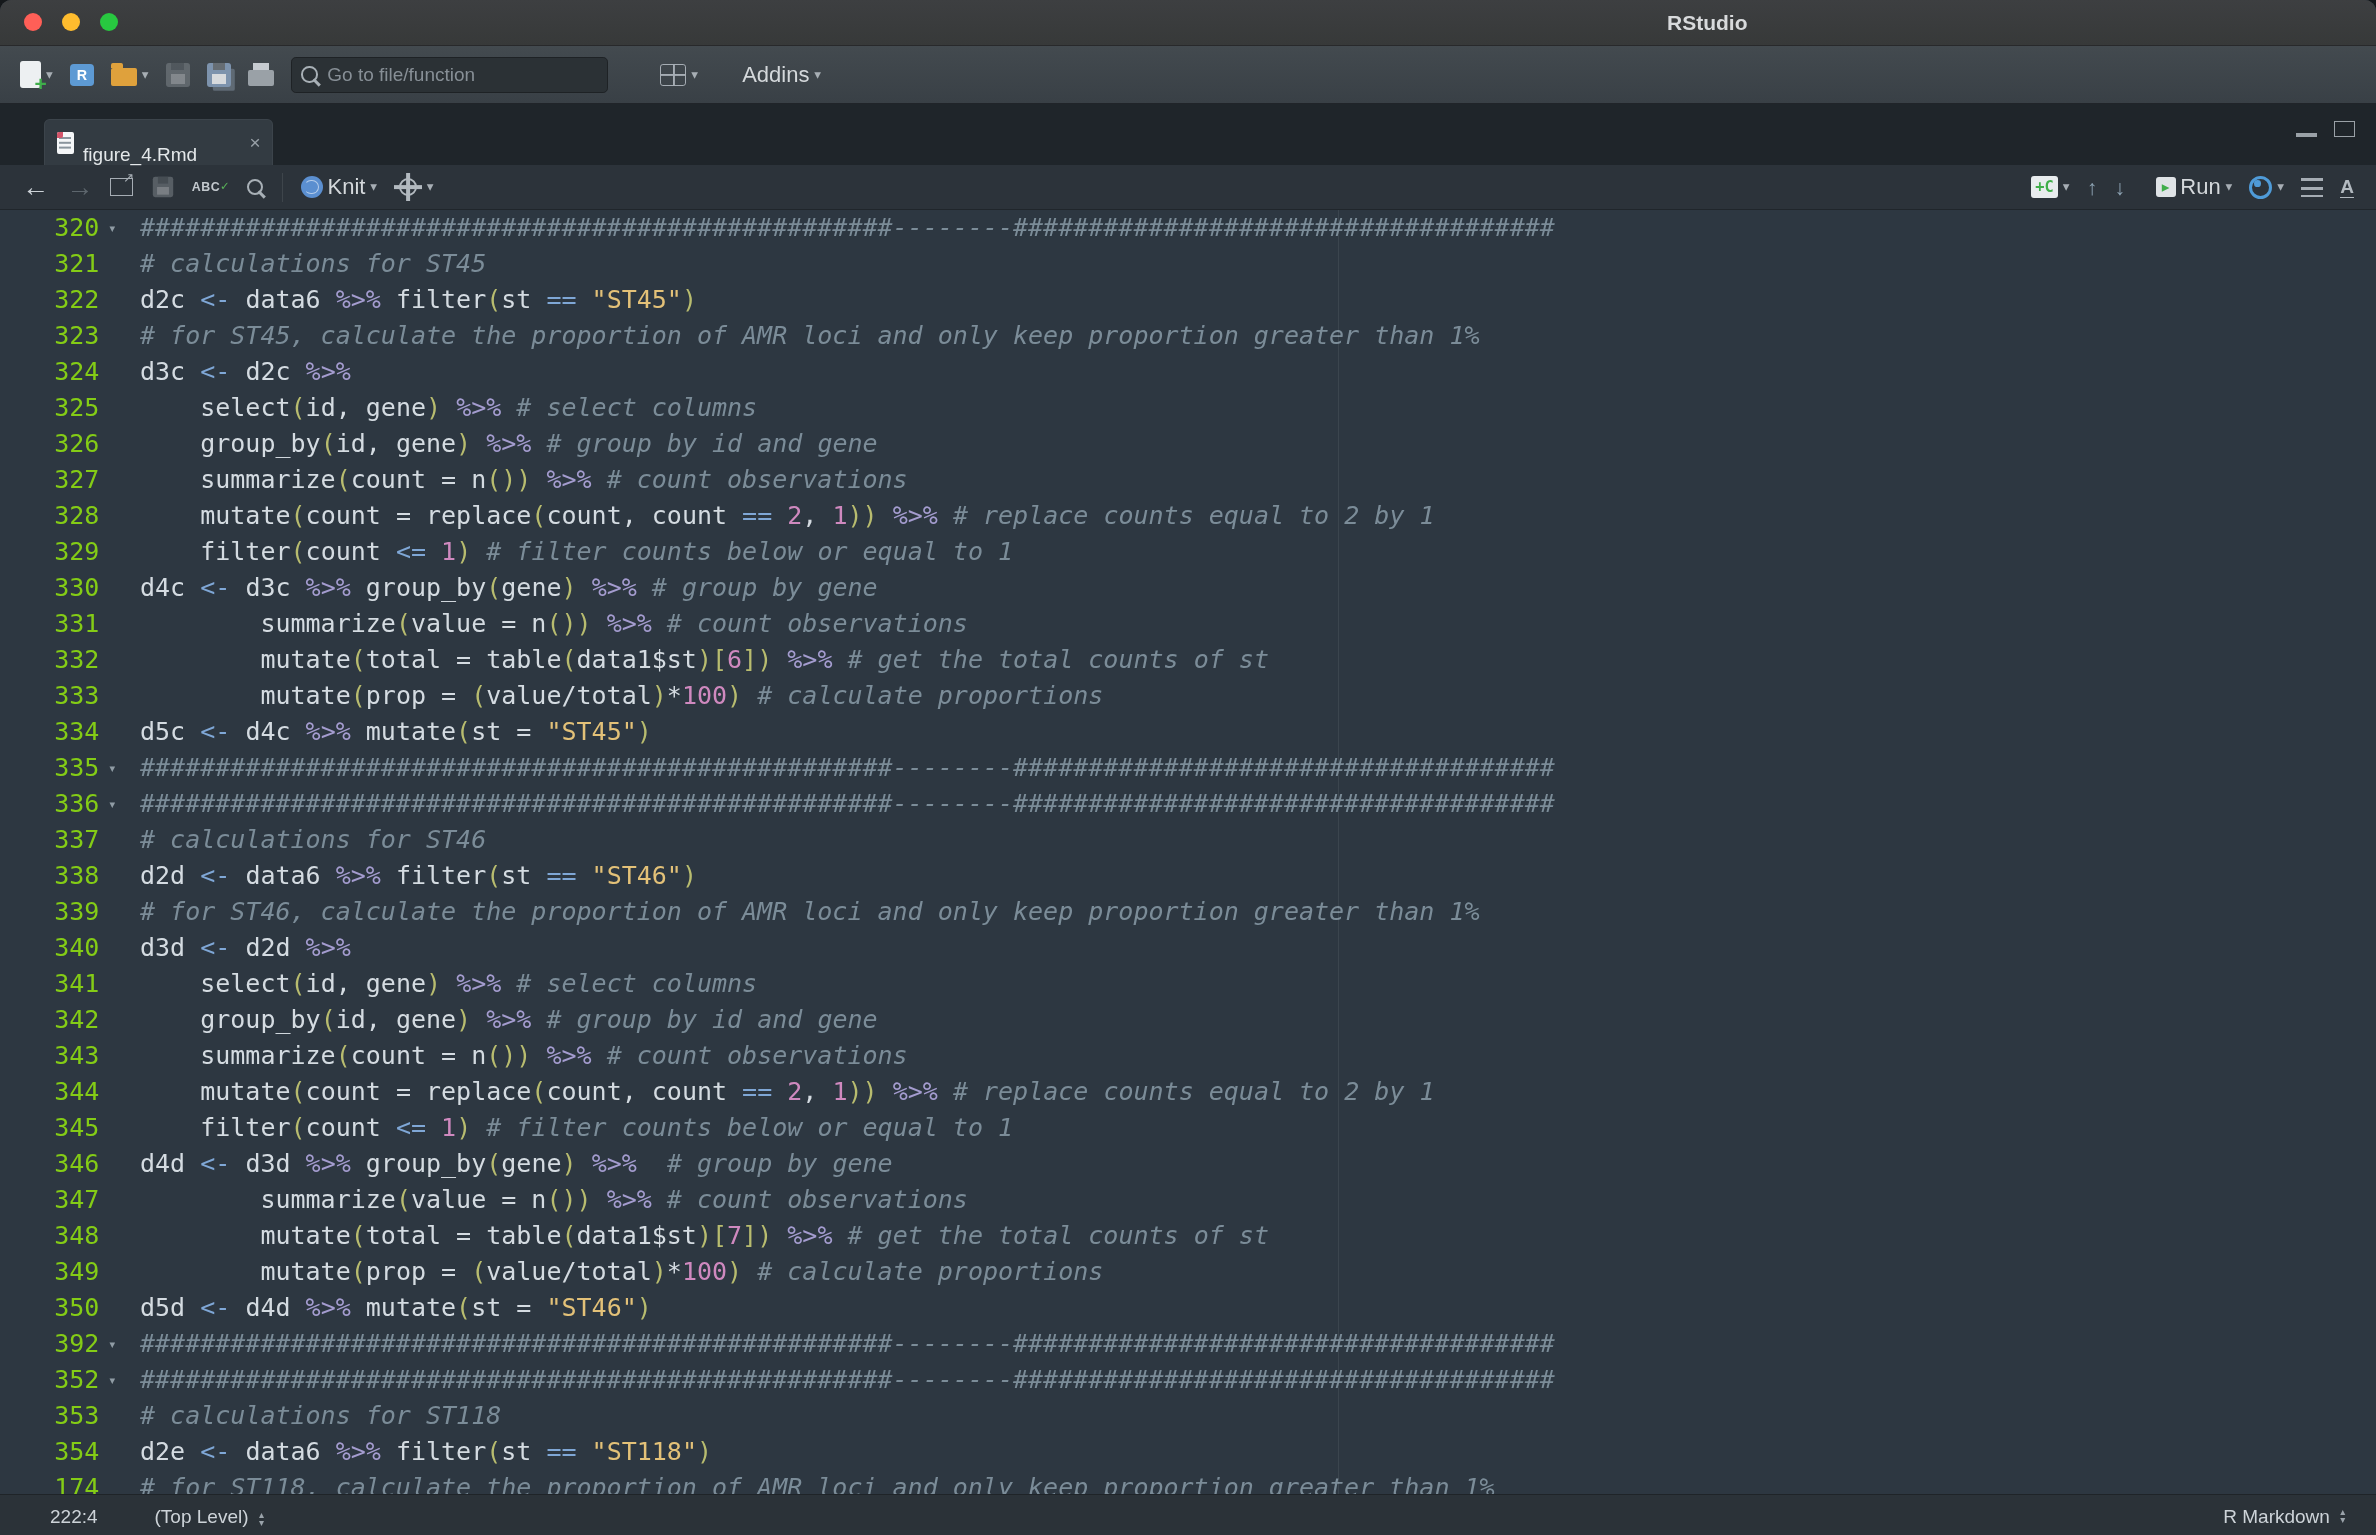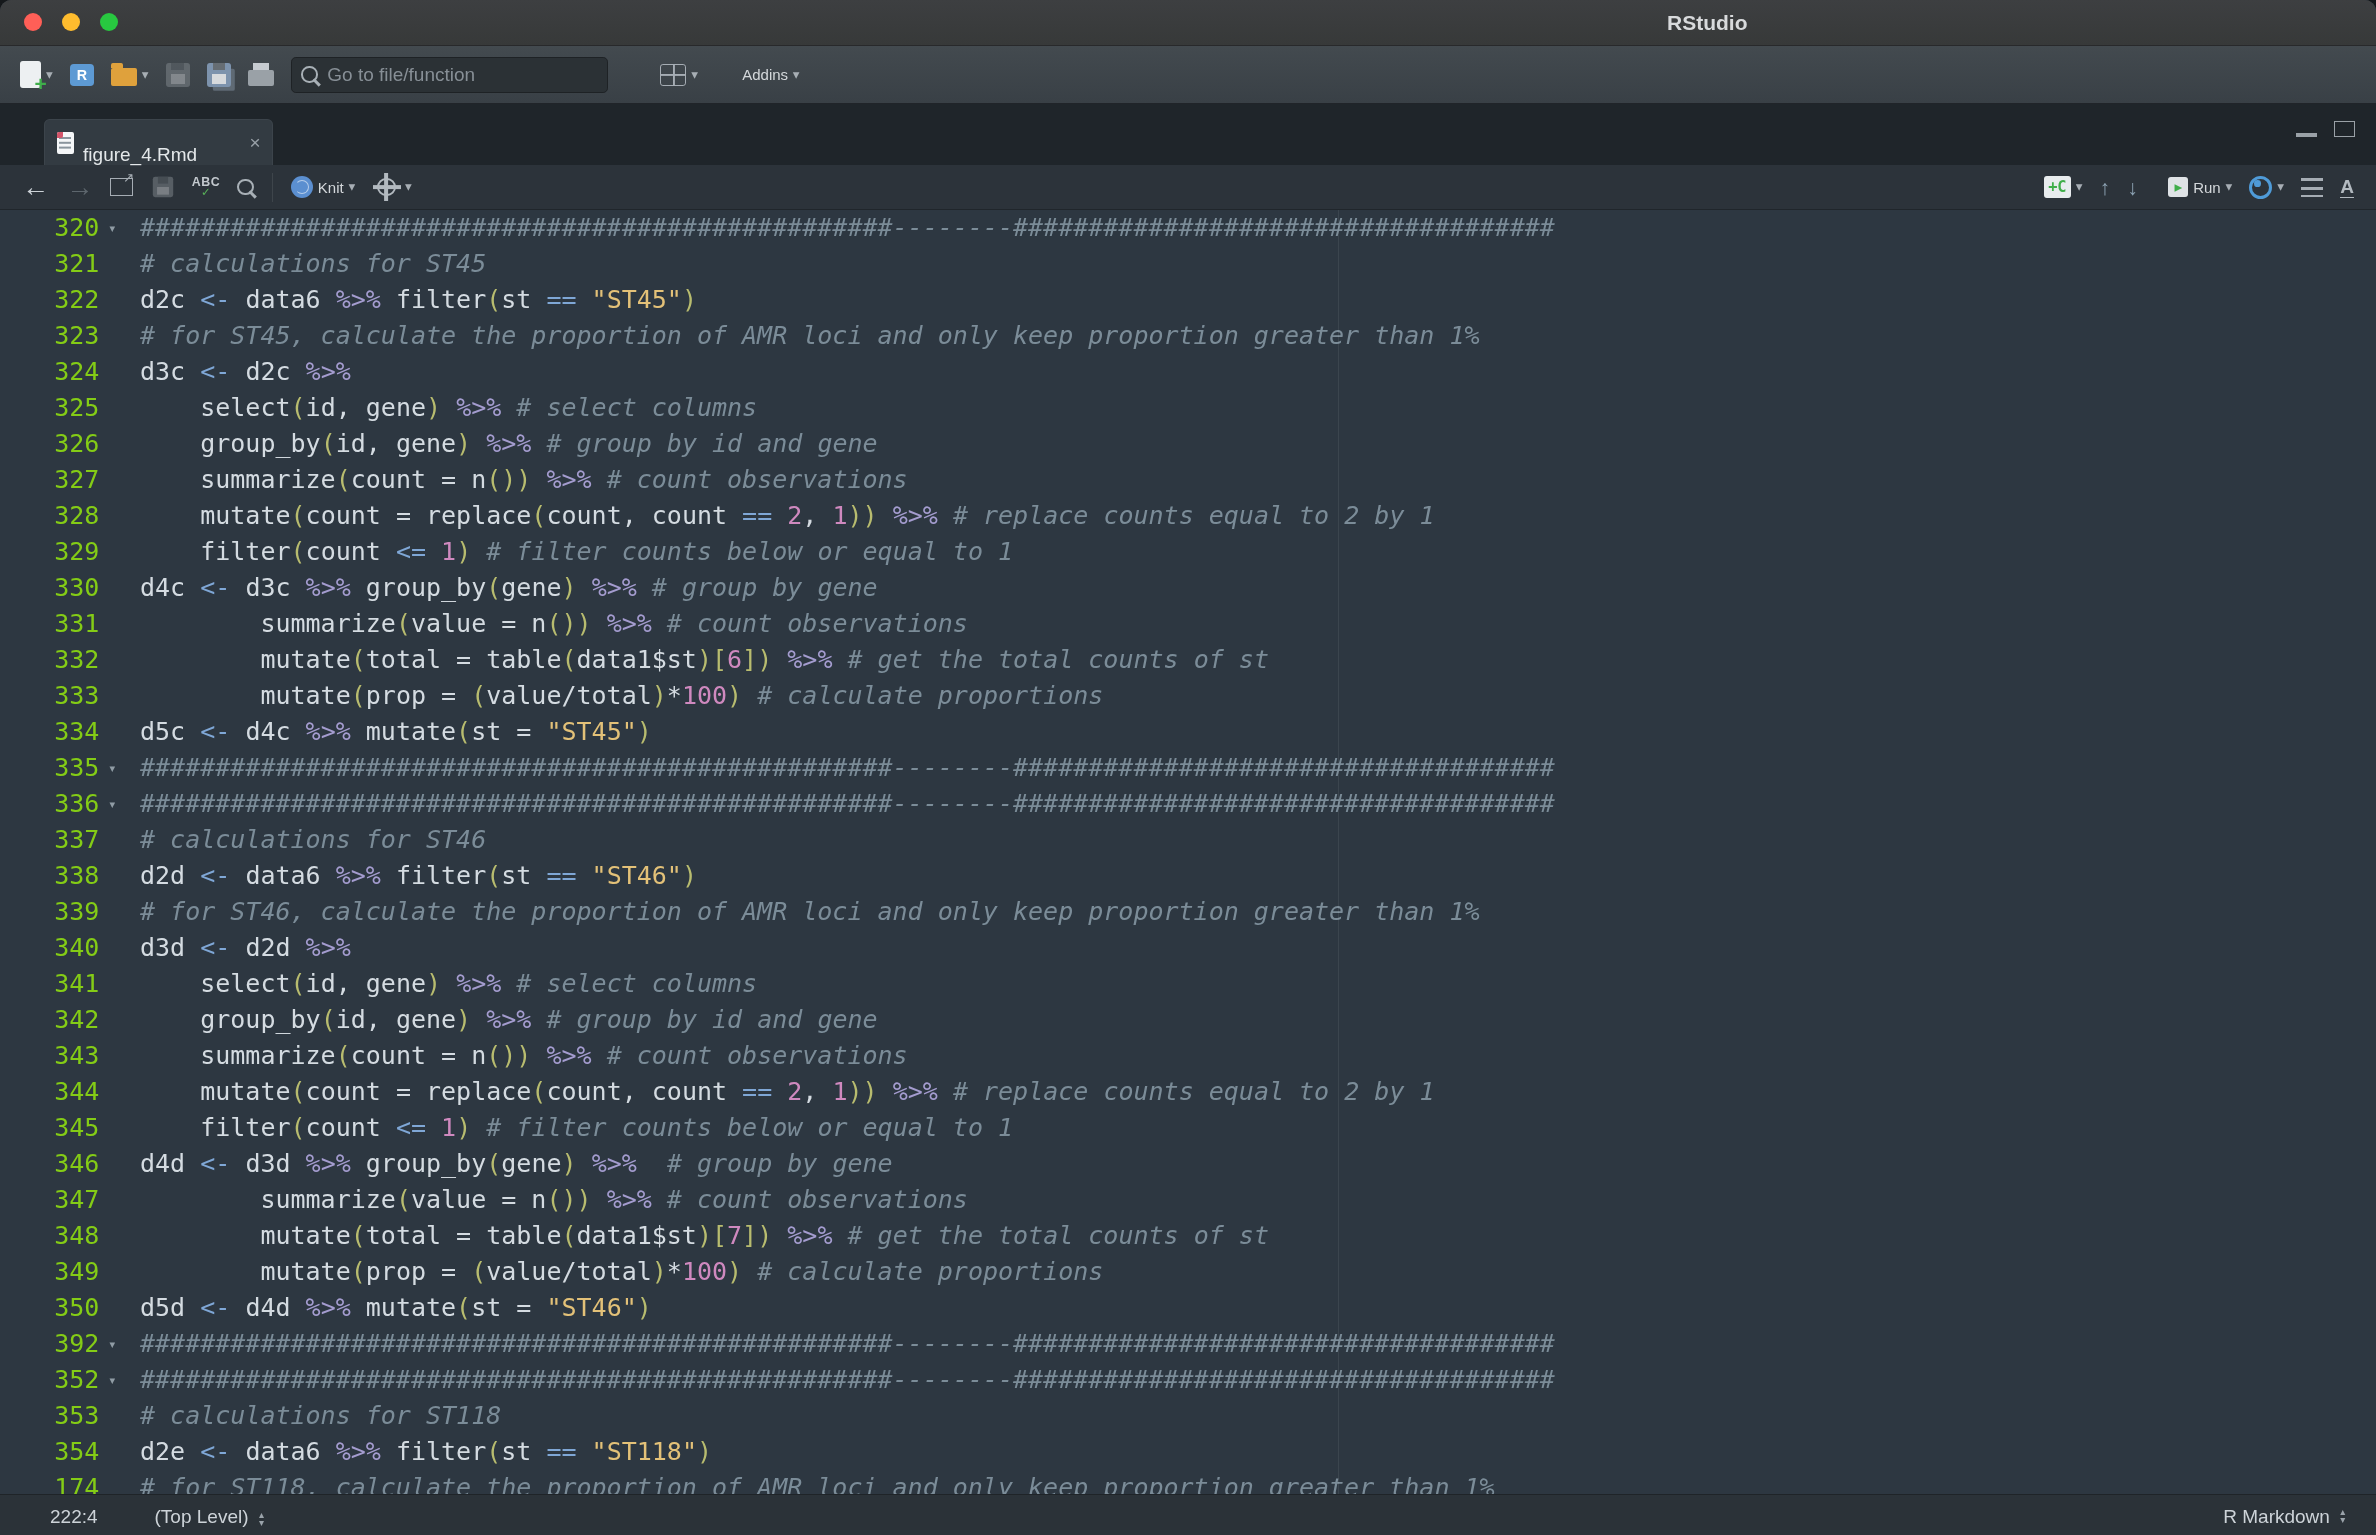--- a/index.html
+++ b/index.html
@@ -36,21 +36,21 @@
   .i-print::before{content:"";position:absolute;top:-7.6px;left:4.8px;width:16.3px;height:7.6px;background:#c6cbd0;}
   .searchbox{display:flex;align-items:center;gap:7.6px;margin-left:8px;width:296px;height:34px;
              background:#2b3135;border:1px solid #1e2225;border-radius:4.8px;padding:0 9.6px;}
   .i-mag{width:12.4px;height:12.4px;border:2.9px solid #a8b0b6;border-radius:50%;position:relative;display:inline-block;flex:0 0 auto;}
   .i-mag::after{content:"";position:absolute;width:2.9px;height:8.6px;background:#a8b0b6;transform:rotate(-45deg);left:11.5px;top:9.6px;}
   .searchbox input{flex:1;background:transparent;border:none;outline:none;color:#cfd6db;font-size:19px;font-family:"Liberation Sans",sans-serif;}
   .searchbox input::placeholder{color:#878f96;}
   .i-grid{width:24px;height:20px;border:1.9px solid #a6adb4;border-radius:2.9px;display:inline-block;
           background:linear-gradient(#a6adb4,#a6adb4) 50% 0/1.9px 100% no-repeat,
                      linear-gradient(#a6adb4,#a6adb4) 0 50%/100% 1.9px no-repeat;}
-  .tb-label{font-size:15px;color:#d4d8db;}
+  .tb-label{font-size:22px;color:#d4d8db;}
 
   
   .tabstrip{position:relative;height:61px;background:#1f252a;}
   .tab{position:absolute;left:44px;bottom:0;height:46px;width:229px;background:#333b42;
        border-radius:5.7px 5.7px 0 0;border:1px solid #3c444b;border-bottom:none;
        display:flex;align-items:center;gap:9.6px;padding:0 11.5px;box-sizing:border-box;}
   .i-rmd{width:17px;height:22px;background:#f5f7f8;border-radius:1.9px;position:relative;display:inline-block;flex:0 0 auto;}
   .i-rmd::before{content:"";position:absolute;left:2.9px;top:5.7px;right:2.9px;height:1.9px;background:#8a959d;
                  box-shadow:0 4.8px 0 #8a959d,0 9.6px 0 #8a959d;}
   .i-rmd::after{content:"";position:absolute;left:0;top:0;width:6.7px;height:6.7px;background:#d3556a;border-radius:1.9px 0 1.9px 0;}
@@ -61,21 +61,21 @@
   .i-max{width:19px;height:14.3px;border:1.9px solid #9aa1a7;display:inline-block;}
 
   
   .ed-toolbar{height:44px;background:#2c333a;border-bottom:1px solid #20262b;
               display:flex;align-items:center;padding:0 13.4px;}
   .ed-btn{display:flex;align-items:center;gap:4.8px;padding:0 8.6px;height:38px;}
   .nav-arrow{font-size:27px;font-weight:bold;color:#ccd2d7;line-height:1;}
   .nav-arrow.disabled{color:#5d666d;}
   .i-popout{width:21px;height:16.3px;border:1.9px solid #a6adb4;display:inline-block;position:relative;}
   .i-popout .pa{position:absolute;right:-1.9px;top:-8.6px;font-size:13.4px;color:#a6adb4;}
-  .i-abc{display:flex;flex-direction:column;align-items:center;line-height:1;}
+  .i-abc{display:flex;flex-direction:row;align-items:center;line-height:1;}
   .abc-t{font-size:12.4px;font-weight:bold;color:#c3c9ce;letter-spacing:0.5px;}
   .abc-c{font-size:11.5px;color:#58b158;margin-top:-1px;}
   .sep{width:1px;height:29px;background:#3e454b;margin:0 9.6px;}
   .i-knit{width:22px;height:22px;border-radius:50%;background:#5b8fd0;position:relative;display:inline-block;}
   .i-knit::before{content:"";position:absolute;inset:3.8px;border-radius:50%;border:1.9px solid rgba(255,255,255,.55);border-left-color:transparent;}
   .i-gear{width:14.3px;height:14.3px;border:2.9px solid #b2b9bf;border-radius:50%;position:relative;display:inline-block;margin:0 4.8px;}
   .i-gear::before{content:"";position:absolute;left:50%;top:-6.7px;width:3.8px;height:28px;background:#b2b9bf;transform:translateX(-50%);}
   .i-gear::after{content:"";position:absolute;top:50%;left:-6.7px;height:3.8px;width:28px;background:#b2b9bf;transform:translateY(-50%);}
   .right-group{margin-left:auto;display:flex;align-items:center;}
   .i-chunk{width:27px;height:22px;background:#e8ecee;border-radius:2.9px;color:#3fae4a;

